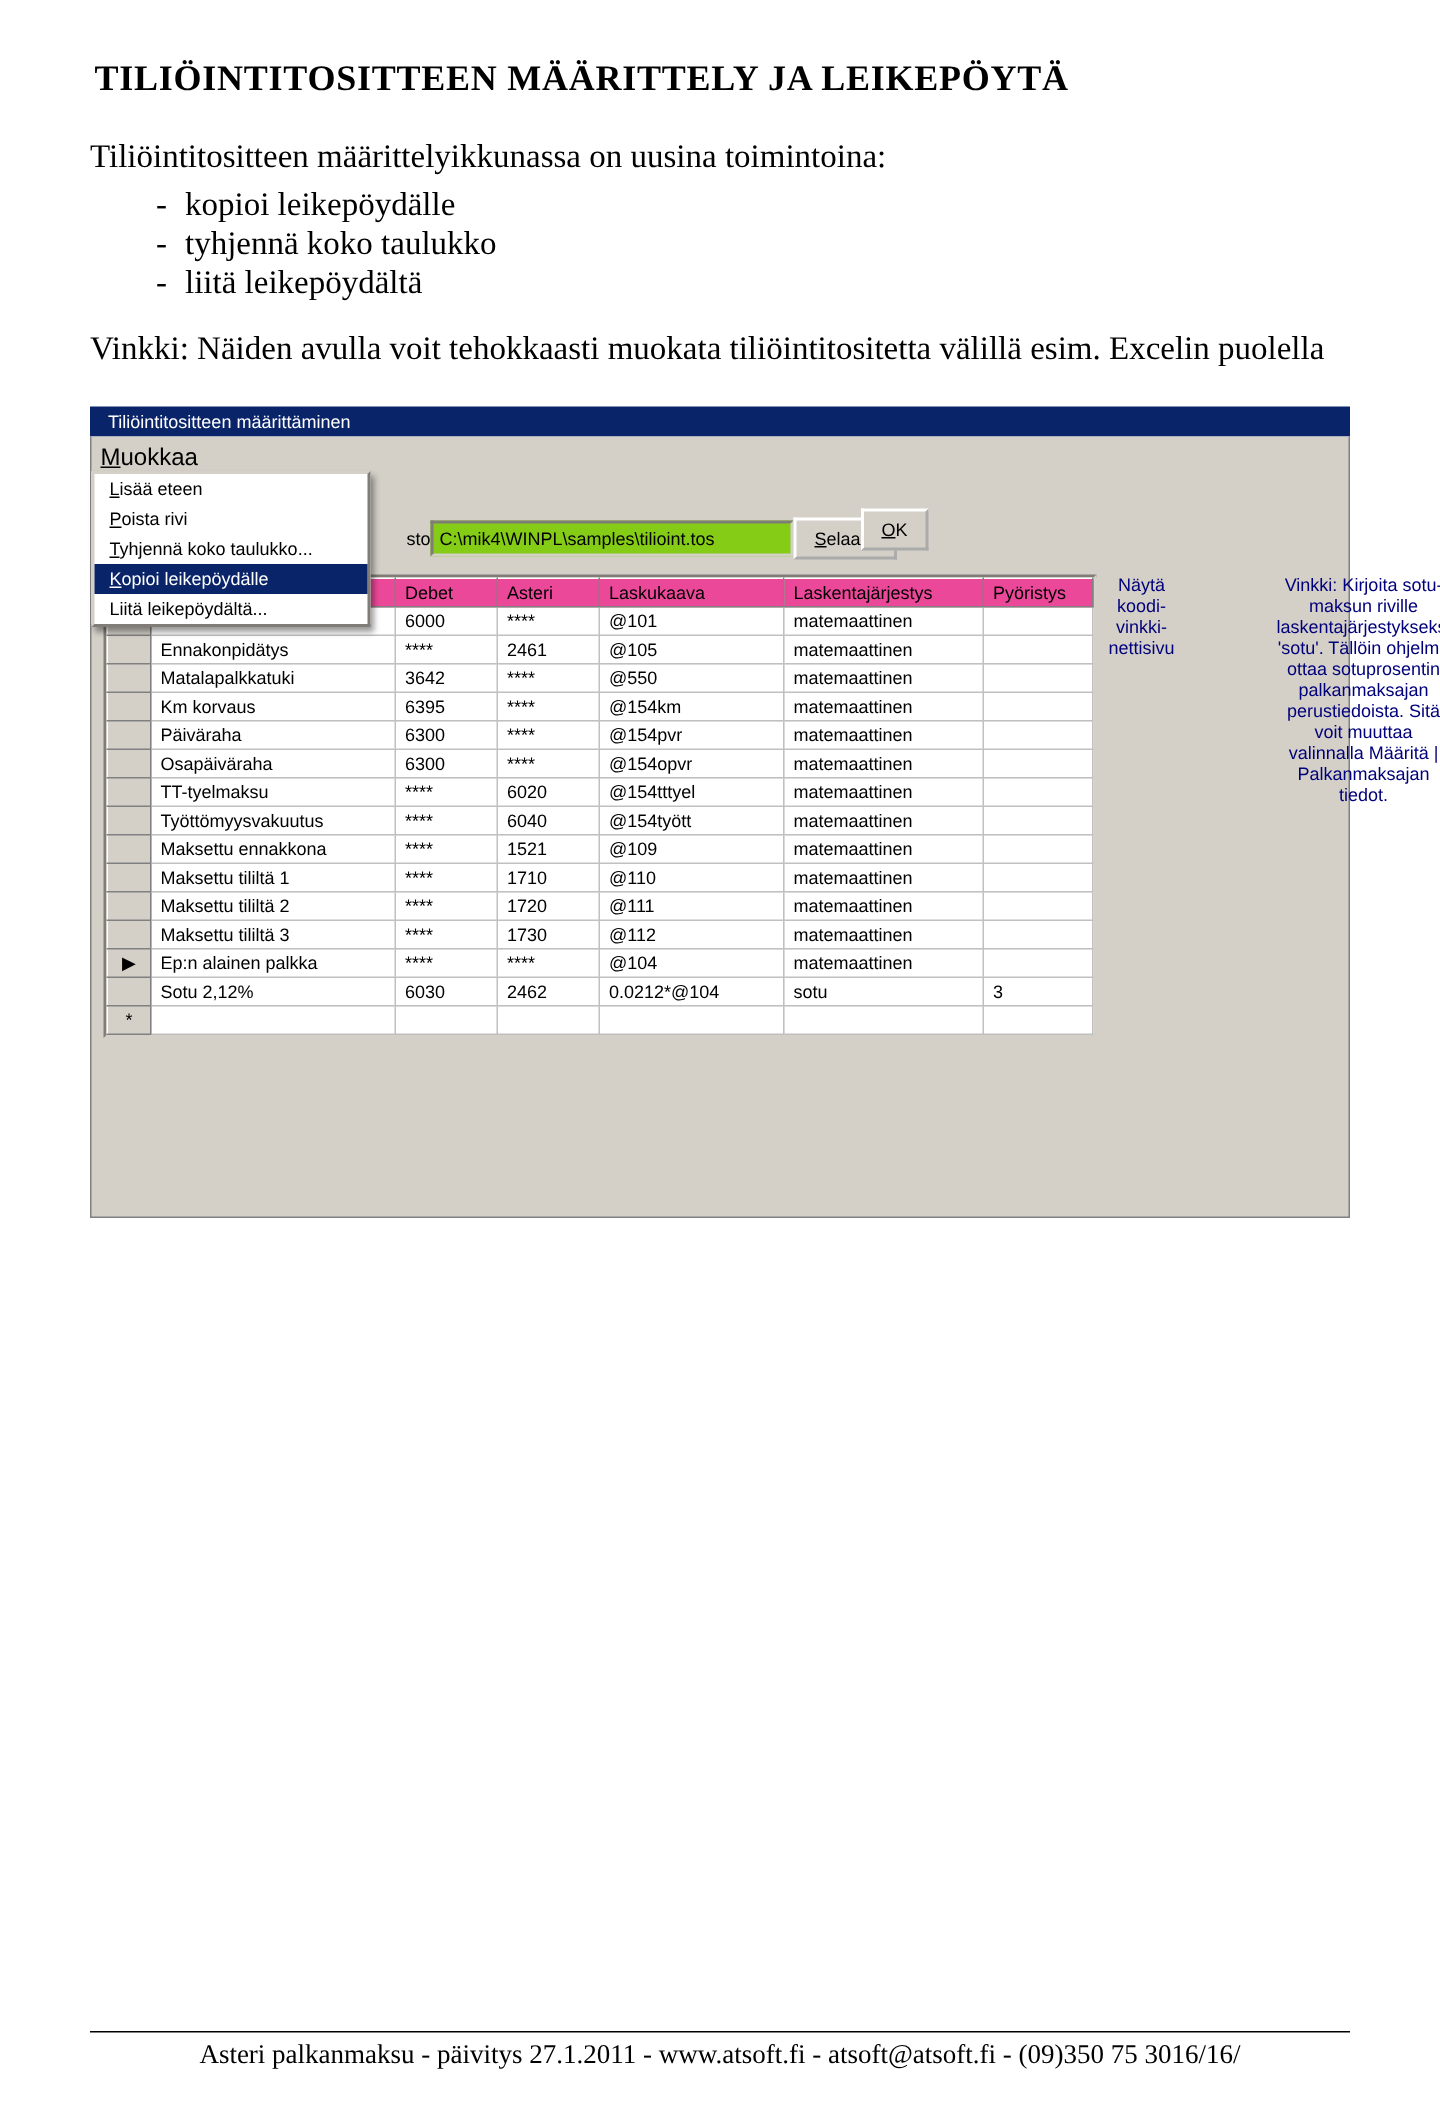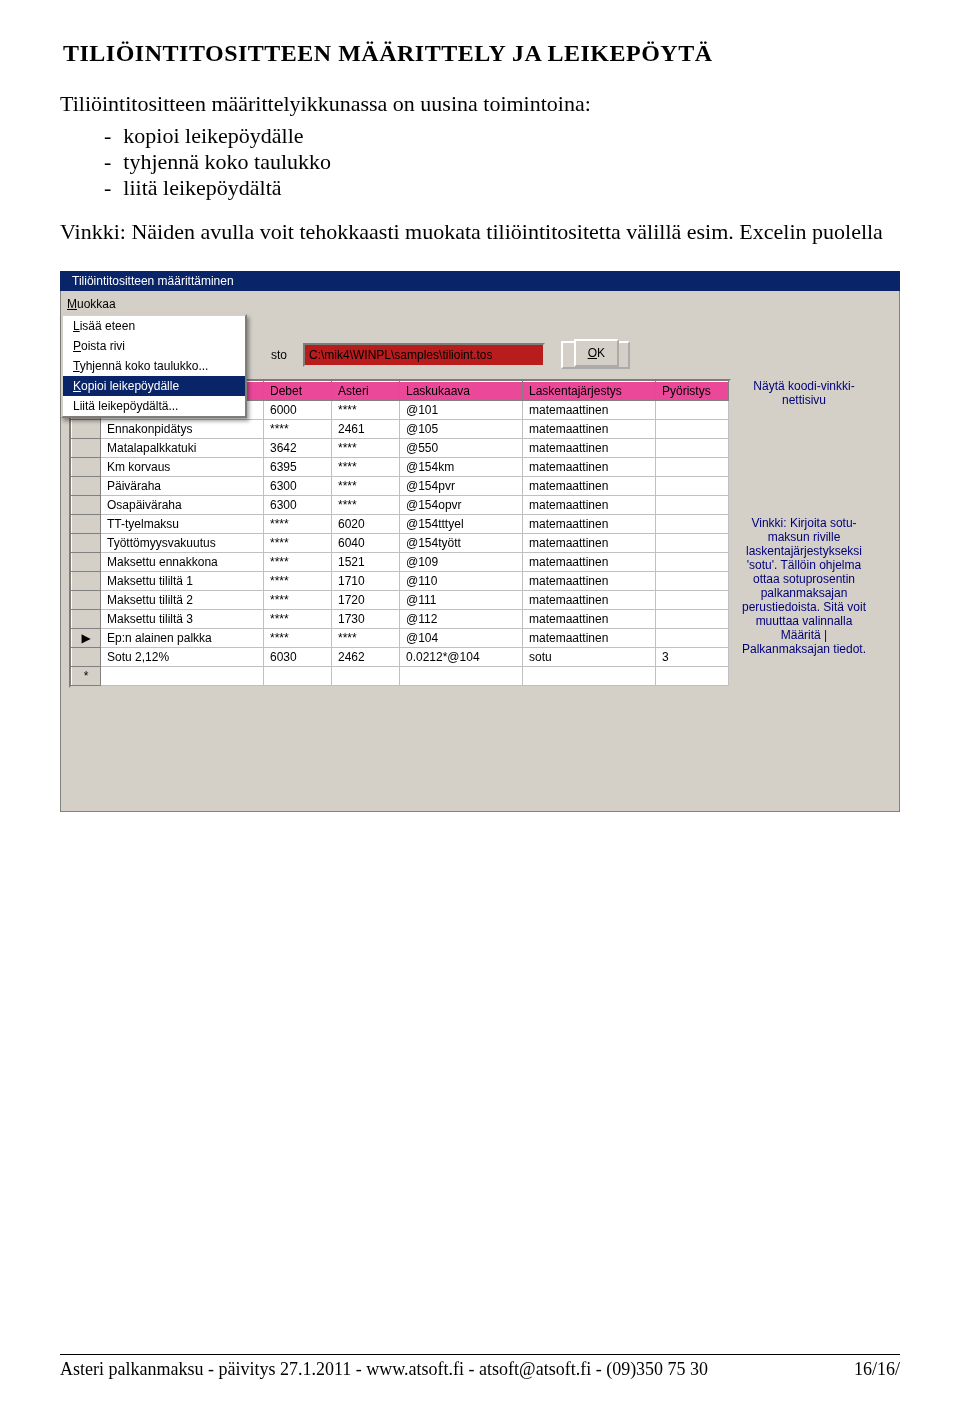--- a/index.html
+++ b/index.html
@@ -6,44 +6,44 @@
 .page{width:960px;height:1416px;margin:0 auto;position:relative;box-sizing:border-box;padding:40px 60px 50px}
 h1{font-size:24px;font-weight:bold;margin:0 0 24px 3px;letter-spacing:.5px}
 p.intro{font-size:22px;margin:0 0 6px}
 ul.list{list-style:none;margin:0 0 18px 44px;padding:0;font-size:22px}
 ul.list li::before{content:"-";margin-right:12px}
 p.hint{font-size:22px;margin:12px 0 26px}
 
 .shot{font-family:Tahoma,Arial,sans-serif;font-size:12px;color:#000}
 .titlebar{background:#0a246a;color:#fff;padding:3px 12px;font-weight:normal;font-size:12px}
 .winbody{background:#d4d0c8;border:1px solid #808080;border-top:none;padding:4px 0 0 0;position:relative;height:516px}
-.menubar{display:flex;padding:2px 6px;font-size:12px}
+.menubar{display:flex;padding:2px 6px;font-size:16px}
 .menubar span{margin-right:14px}
 .menubar span u{text-decoration:underline}
 .dropdown{position:absolute;left:0;top:23px;width:182px;background:#fff;border:2px outset #d4d0c8;box-shadow:2px 3px 4px rgba(0,0,0,.4);z-index:5}
 .dropdown .mi{padding:3px 10px;font-size:12px}
 .dropdown .mi u{text-decoration:underline}
 .dropdown .mi.sel{background:#0a246a;color:#fff}
-.pathrow{display:flex;align-items:center;gap:16px;margin:28px 8px 10px 210px}
+.pathrow{display:flex;align-items:center;gap:0;margin:28px 8px 10px 210px}
 .pathrow .lbl{font-size:12px}
-.textbox{background:#b91c1c;border:2px inset #d4d0c8;padding:1px 4px;font-size:12px;height:18px;display:inline-flex;align-items:center}
+.textbox{background:#84cc16;border:2px inset #d4d0c8;padding:1px 4px;font-size:12px;height:18px;display:inline-flex;align-items:center}
 .btn{background:#d4d0c8;border:2px outset #fff;padding:2px 12px;font-size:12px;cursor:default;display:inline-flex;align-items:center;height:20px}
 .btn u{text-decoration:underline}
 .okbtn{position:absolute;right:280px;top:48px}
 .gridwrap{display:flex;gap:8px;margin:6px 8px}
 .grid{border:2px inset #d4d0c8;background:#d4d0c8}
 .grid table{border-collapse:collapse;font-size:12px}
 .grid th{background:#ec4899;border:1px solid #808080;border-top-color:#fff;border-left-color:#fff;font-weight:normal;padding:2px 6px;text-align:left}
 .grid td{background:#fff;border:1px solid #c0c0c0;padding:1px 6px;height:16px}
 .grid td.rh{background:#d4d0c8;border:1px solid #808080;border-top-color:#fff;border-left-color:#fff;width:14px;text-align:center}
-.rightcol{width:130px;display:flex;flex-direction:column;gap:109px;color:#00007a;text-align:center;font-size:12px}
+.rightcol{width:130px;display:flex;flex-direction:row;gap:68px;color:#00007a;text-align:center;font-size:12px}
 .linkblk{color:#00007a}
 .footer{position:absolute;left:60px;right:60px;bottom:36px;font-size:18px;font-family:"Times New Roman",serif}
 .footer hr{border:none;border-top:1px solid #000;margin:0 0 4px}
-.footer .line{display:flex;justify-content:space-between}
+.footer .line{display:flex;justify-content:center}
 </style>
 </head>
 <body>
 
 <div class="page">
   <h1>TILIÖINTITOSITTEEN MÄÄRITTELY JA LEIKEPÖYTÄ</h1>
   <p class="intro">Tiliöintitositteen määrittelyikkunassa on uusina toimintoina:</p>
   <ul class="list">
     <li>kopioi leikepöydälle</li>
     <li>tyhjennä koko taulukko</li>

